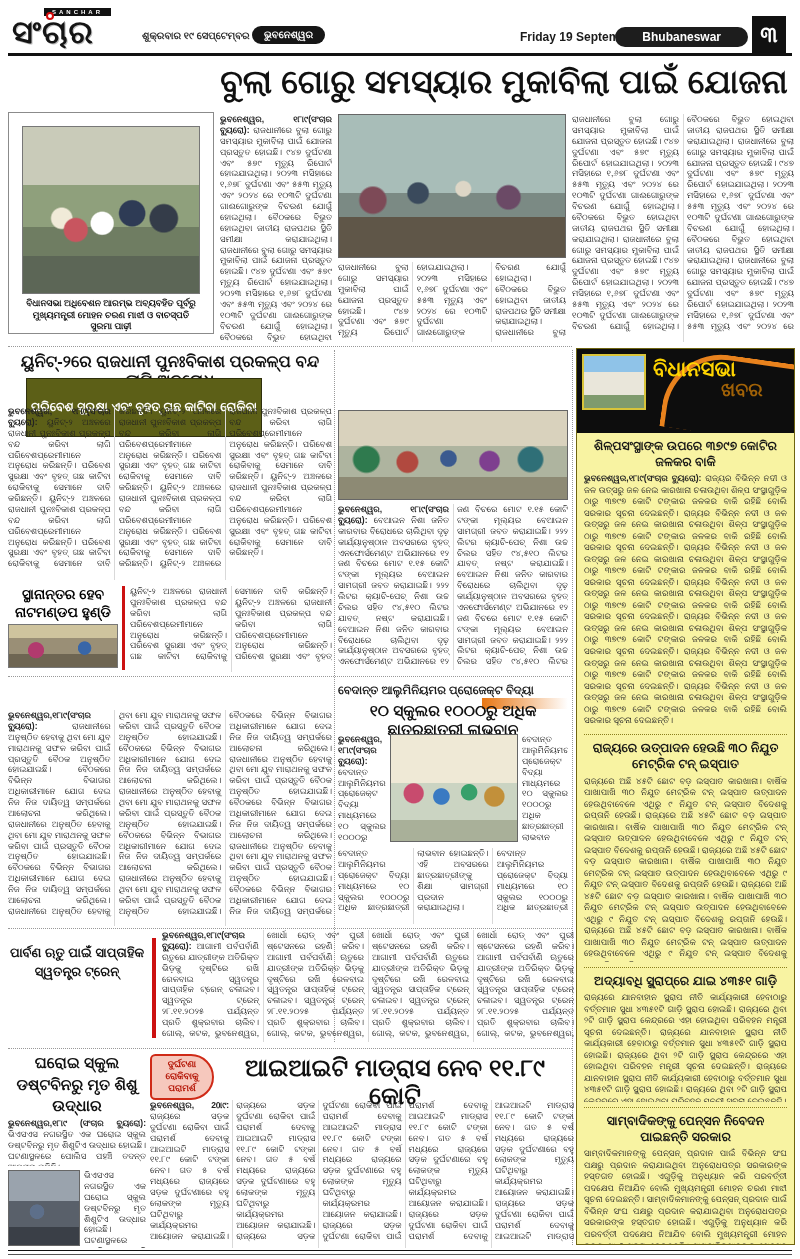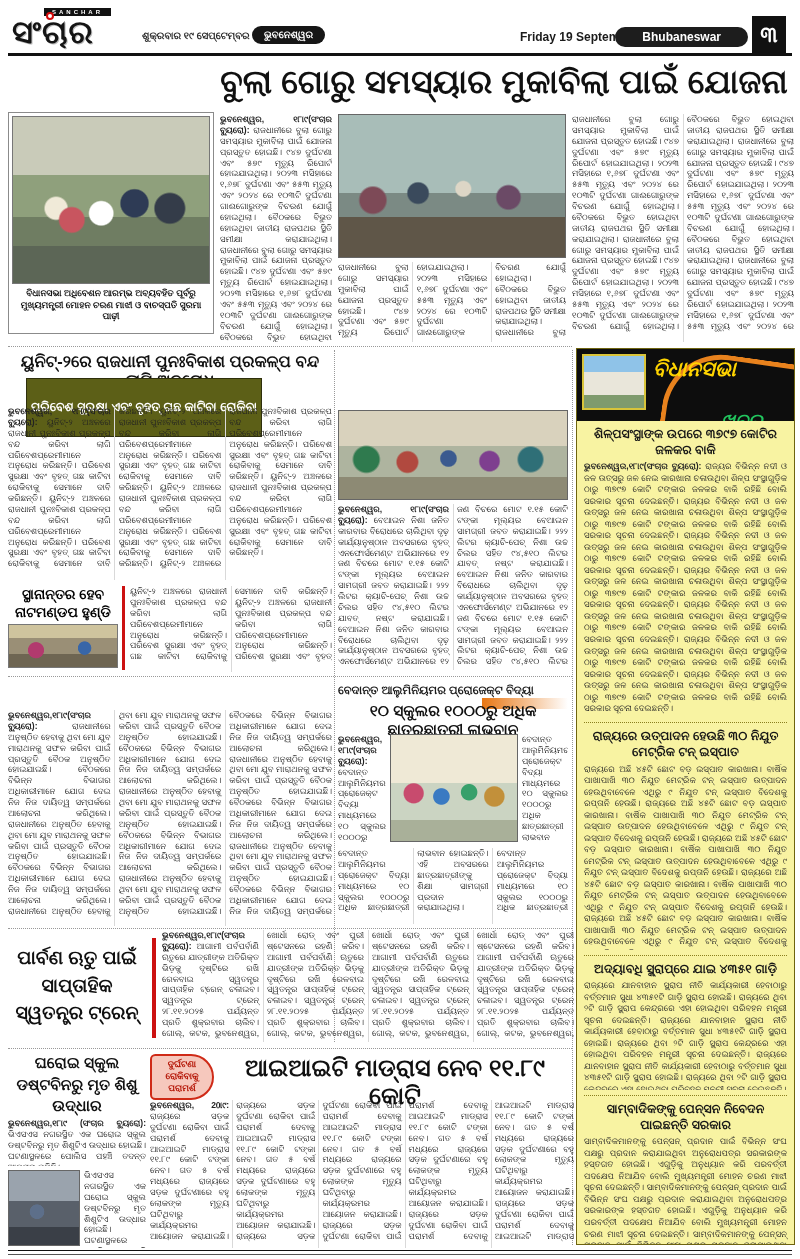--- a/index.html
+++ b/index.html
@@ -23,21 +23,21 @@
   #logo-ring { position:absolute; left:34px; top:4px; width:8px; height:8px; border:2px solid #d40b0b; border-radius:50%; background:#fff; }
   #masthead-date-od { left:142px; top:30px; font-size:10px; font-weight:bold; color:#2a2a2a; }
   #badge-od { left:252px; top:26px; background:#161616; color:#fff; font-size:10px; font-weight:bold; padding:3px 12px; border-radius:11px; }
   #masthead-date-en { right:132px; top:30px; font-size:12px; font-weight:bold; color:#1b1b1b; }
   #badge-en { right:52px; top:27px; background:#1d1d1d; color:#fff; font-size:12px; font-weight:bold; padding:3px 27px; border-radius:11px; }
   #page-num-box { right:14px; top:16px; width:34px; height:38px; background:#111; color:#fff; font-size:22px; font-weight:bold; display:flex; align-items:center; justify-content:center; }
   #masthead-rule { left:8px; top:53px; width:784px; height:3px; background:#111; }
 
   
   #lead-headline { left:212px; top:64px; width:584px; font-size:33px; font-weight:bold; text-align:center; line-height:1.1; color:#101010; }
-  #lead-photo-box { left:8px; top:112px; width:206px; height:222px; border:1px solid #8b8b8b; background:#fff; padding:3px; }
+  #lead-photo-box { left:8px; top:112px; width:206px; height:222px; border:1px solid #8b8b8b; background:#fff; padding:13px; }
   .ph { width:100%; border:1px solid #777; }
   #lead-photo { height:168px; background:
       radial-gradient(circle at 30% 62%, #c8555f 0 7%, transparent 8%),
       radial-gradient(circle at 22% 55%, #f0ead8 0 6%, transparent 7%),
       radial-gradient(circle at 45% 58%, #ffffff 0 8%, transparent 9%),
       radial-gradient(circle at 62% 52%, #2e3b55 0 9%, transparent 10%),
       radial-gradient(circle at 80% 55%, #343c49 0 8%, transparent 9%),
       linear-gradient(180deg,#c9cbb9 0 35%, #8fa07c 35% 60%, #6f7d62 60% 78%, #5c6656 78% 100%); }
   #lead-caption { margin-top:4px; font-size:9px; font-weight:bold; text-align:center; line-height:1.3; color:#111; }
   #lead-col-left { left:220px; top:114px; width:112px; height:228px; }
@@ -72,26 +72,26 @@
       radial-gradient(circle at 12% 55%, #2f7a4e 0 6%, transparent 7%),
       radial-gradient(circle at 30% 58%, #b1493f 0 6%, transparent 7%),
       radial-gradient(circle at 48% 54%, #3b5a8f 0 6%, transparent 7%),
       radial-gradient(circle at 66% 57%, #7e3f8f 0 6%, transparent 7%),
       radial-gradient(circle at 84% 55%, #2f6f77 0 6%, transparent 7%),
       linear-gradient(180deg,#d9d2bd 0 40%, #aeb49f 40% 75%, #8d8a74 75% 100%); }
   #seizure-body { left:338px; top:504px; width:230px; height:166px; }
 
   
   #assembly-box { left:576px; top:348px; width:219px; height:897px; background:#f8f3a2; border:1px solid #6e6410; overflow:hidden; }
-  #assembly-header { position:relative; height:72px; background:#0d0d0d; overflow:hidden;font-style:italic; }
+  #assembly-header { position:relative; height:84px; background:#0d0d0d; overflow:hidden; }
   #assembly-swoosh { position:absolute; right:-20px; top:8px; width:150px; height:80px; border-top:5px solid #e8821d; border-left:5px solid #e8821d; border-radius:60px 0 0 0; transform:rotate(8deg); }
   #assembly-building { position:absolute; left:5px; top:5px; width:64px; height:56px; border:2px solid #d8c43a; background:
       linear-gradient(180deg,#8fc3e8 0 30%, #e9e6da 30% 75%, #7f9b6d 75% 100%); }
   #assembly-title1 { position:absolute; left:76px; top:8px; color:#ffd400; font-size:21px; font-weight:bold; }
-  #assembly-title2 { position:absolute; left:144px; top:30px; color:#22c55e; font-size:19px; font-weight:bold;margin-top:31px; }
+  #assembly-title2 { position:absolute; left:144px; top:30px; color:#a16207; font-size:19px; font-weight:bold; }
   .asm-h { font-size:12.5px; font-weight:bold; color:#161616; text-align:center; padding:6px 6px 3px 6px; line-height:1.25; }
   .asm-b { font-size:8.6px; line-height:1.34; color:#232323; text-align:justify; padding:0 7px; overflow:hidden; }
   .asm-rule { border-top:1px dotted #8a7f1e; margin:5px 7px 0 7px; }
 
   
   #marathon-headline { left:8px; top:684px; width:324px; font-size:16px; font-weight:bold; color:#101010; }
   #marathon-body { left:8px; top:710px; width:324px; height:216px; }
 
   
   #vedanta-kicker-row { left:338px; top:684px; width:230px; height:14px; }
@@ -102,21 +102,21 @@
   #vedanta-photo { left:390px; top:734px; width:128px; height:108px; border:1px solid #666; background:
       radial-gradient(circle at 18% 55%, #c84b6e 0 8%, transparent 9%),
       radial-gradient(circle at 40% 58%, #3a7ac2 0 8%, transparent 9%),
       radial-gradient(circle at 62% 54%, #37a06b 0 8%, transparent 9%),
       radial-gradient(circle at 82% 58%, #c2903a 0 8%, transparent 9%),
       linear-gradient(180deg,#efe9d6 0 45%, #cbd4c2 45% 80%, #a9b099 80% 100%); }
   #vedanta-col-right { left:522px; top:734px; width:46px; height:108px; }
   #vedanta-body { left:338px; top:848px; width:230px; height:76px; }
 
   
-  #train-headline { left:8px; top:944px; width:138px; font-size:19px; font-weight:bold; text-align:center; line-height:1.45; color:#101010; }
+  #train-headline { left:8px; top:944px; width:138px; font-size:13px; font-weight:bold; text-align:center; line-height:1.45; color:#101010; }
   #train-red-rule { left:152px; top:938px; width:4px; height:100px; background:#cc1111; }
   #train-body { left:162px; top:930px; width:412px; height:112px; }
 
   
   #dustbin-headline { left:8px; top:1052px; width:138px; font-size:15.5px; font-weight:bold; text-align:center; line-height:1.4; color:#101010; }
   #dustbin-body { left:8px; top:1118px; width:138px; height:48px; }
   #dustbin-photo { left:8px; top:1170px; width:72px; height:76px; border:1px solid #666; background:
       radial-gradient(circle at 40% 55%, #5d6f8a 0 12%, transparent 13%),
       linear-gradient(180deg,#9aa3ad 0 40%, #59606a 40% 75%, #3a3f47 75% 100%); }
   #dustbin-body2 { left:84px; top:1170px; width:62px; height:78px; }

